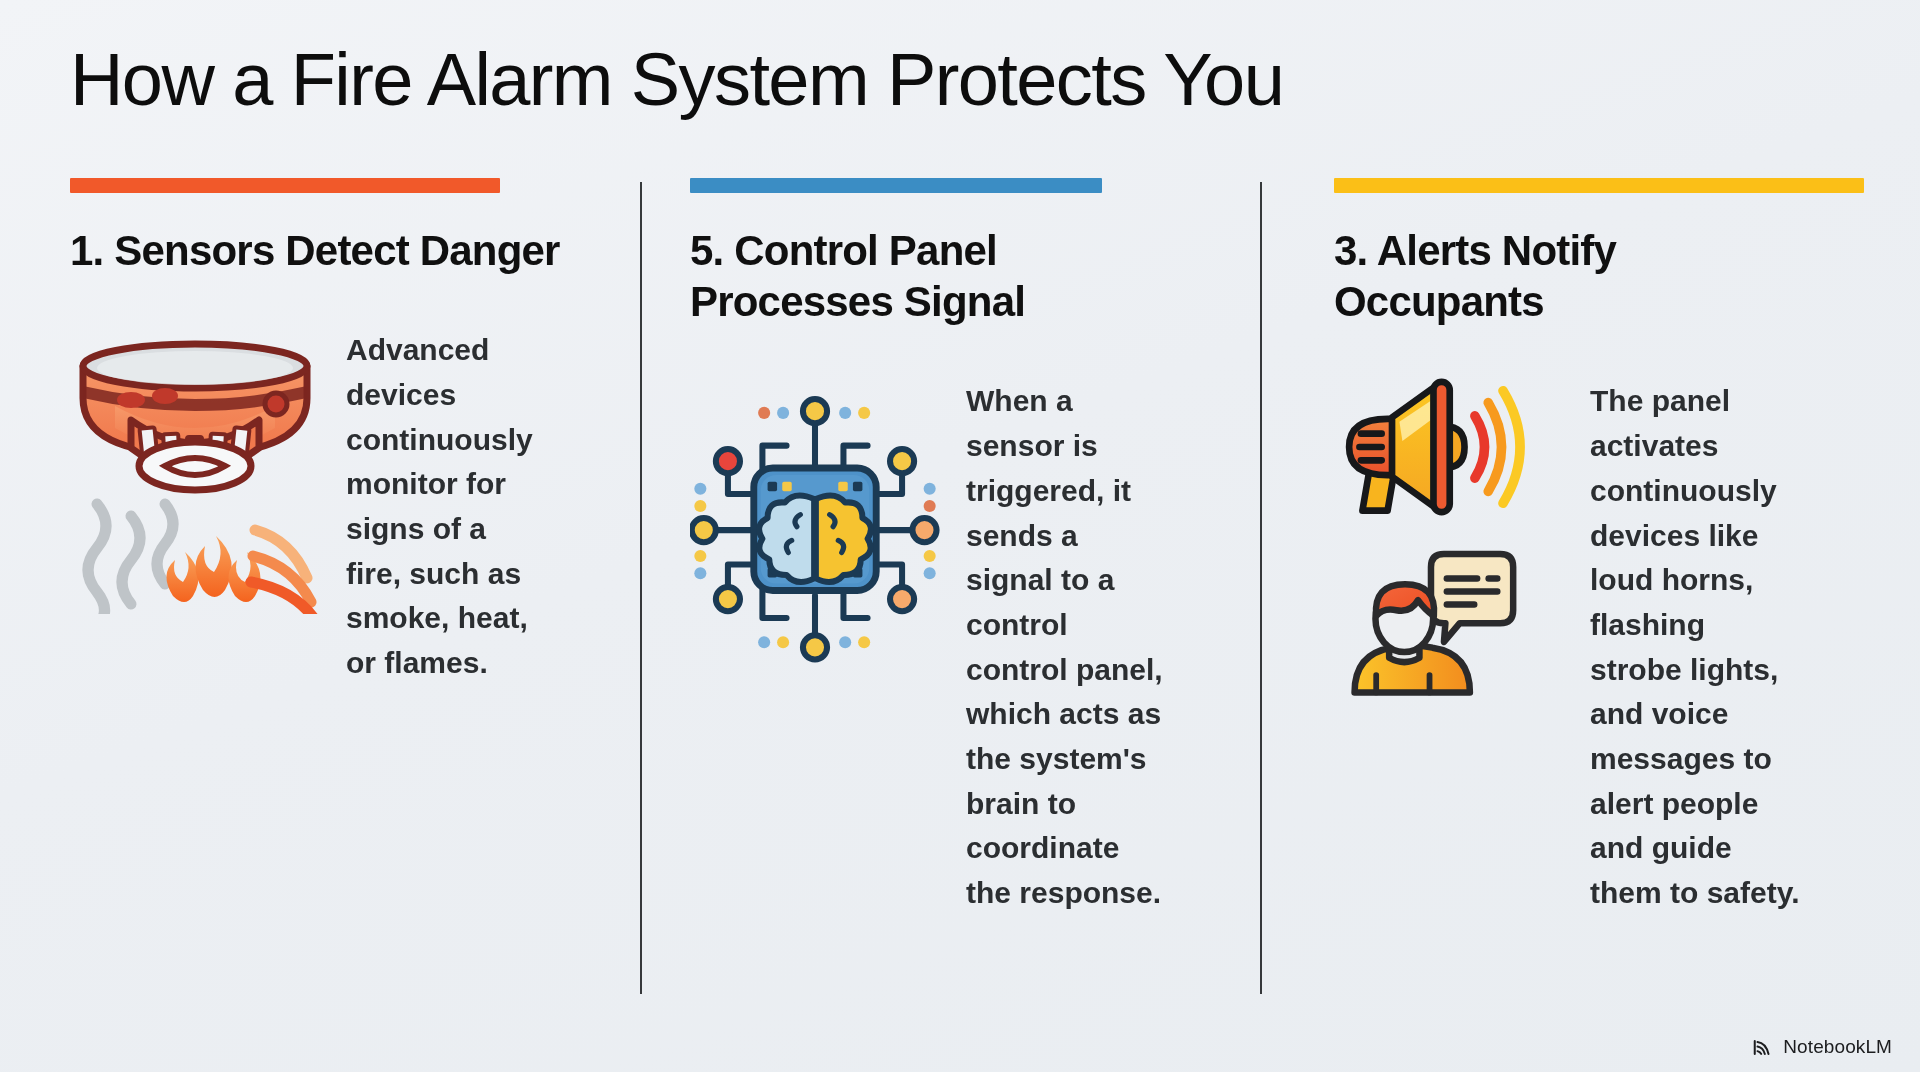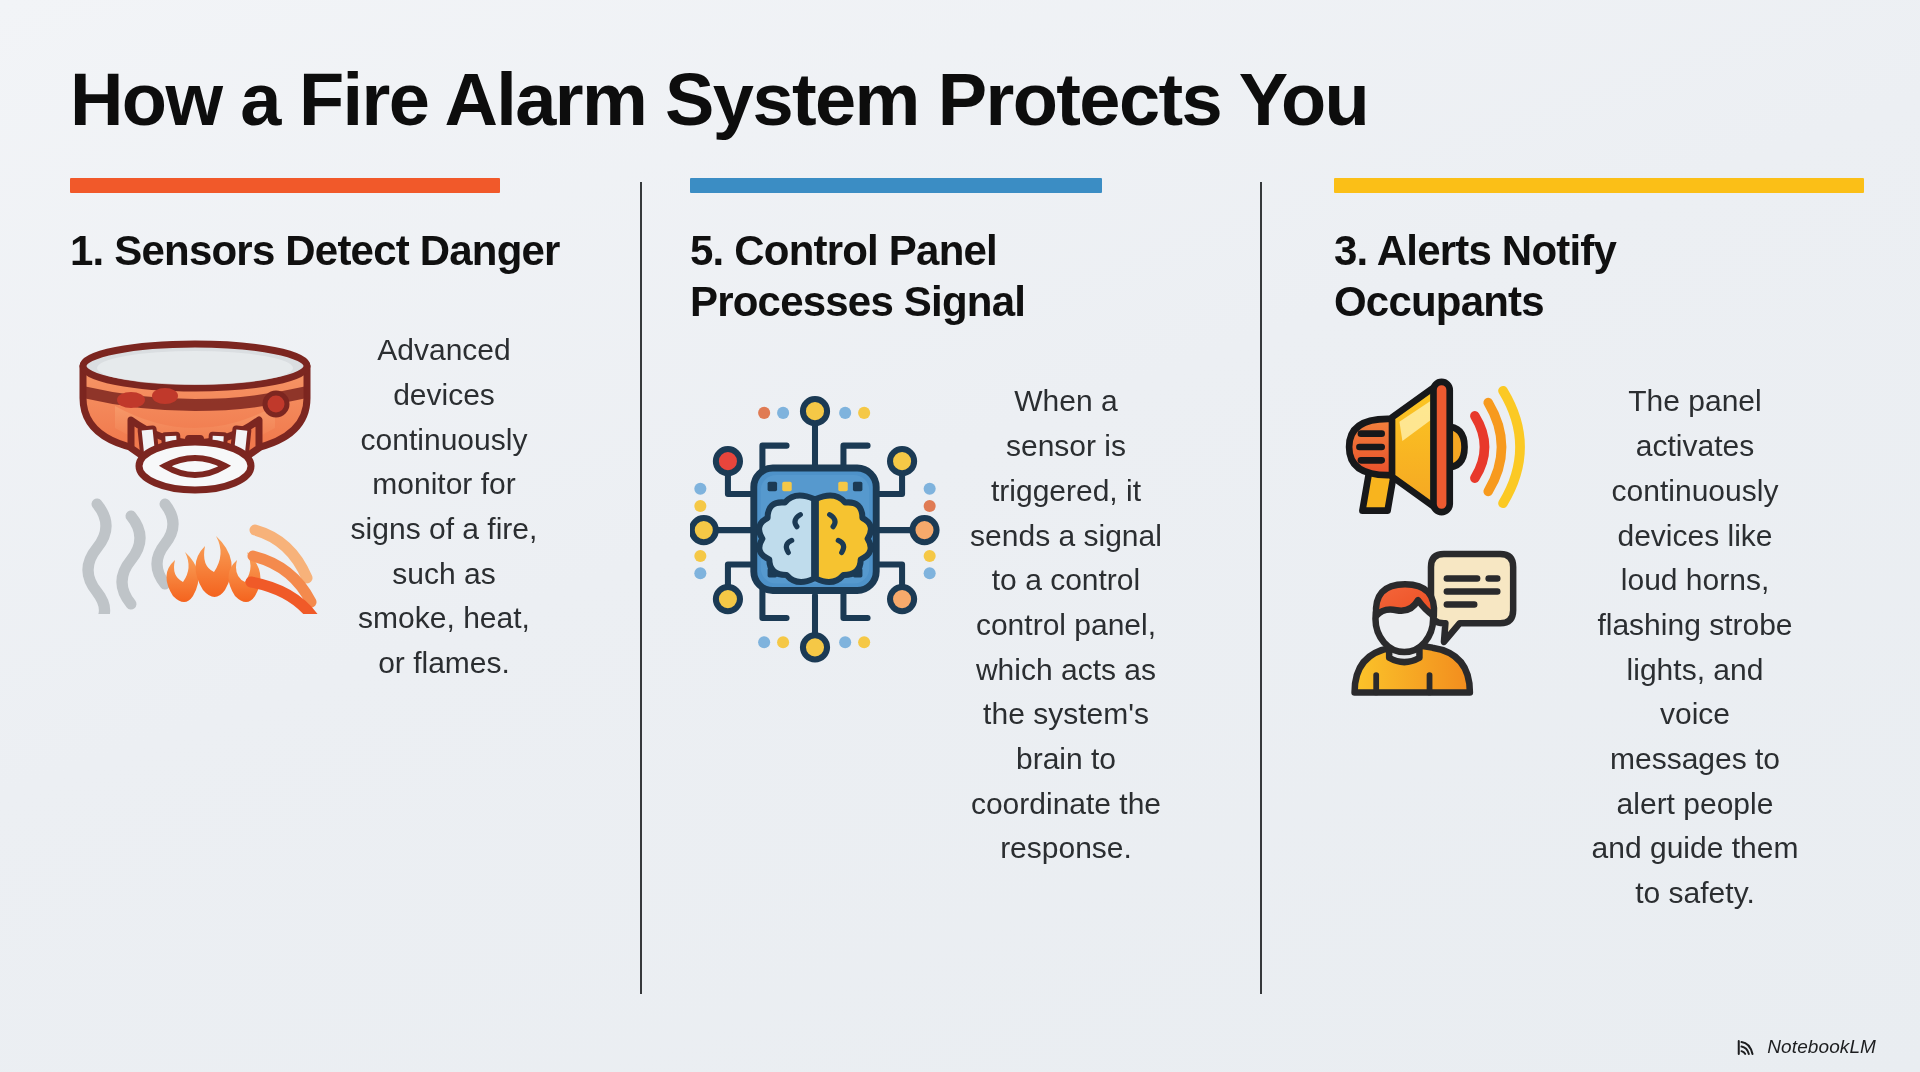--- a/index.html
+++ b/index.html
@@ -9,24 +9,24 @@
     font-family:"Liberation Sans","DejaVu Sans",sans-serif;
     overflow:hidden;
     position:relative;
   }
   .page{
     position:absolute;inset:0;
     background:linear-gradient(160deg,#f2f4f7 0%,#eceff3 45%,#e9edf1 100%);
   }
   .title{
     position:absolute;
-    left:70px;top:60px;
+    left:70px;top:40px;
     width:1790px;
     font-size:74px;
-    font-weight:700;
+    font-weight:400;
     letter-spacing:-1.6px;
     color:#0d0d0d;
     line-height:1.08;
     white-space:nowrap;
   }
   .cols{
     position:absolute;
     left:0;top:178px;
     width:1920px;height:860px;
     display:flex;
@@ -77,34 +77,32 @@
     gap:20px;
     padding-top:10px;
   }
   .col.c2 .icon-col{width:250px;padding-top:14px;}
   .col.c3 .icon-col{width:230px;padding-top:8px;}
   .para{
     font-size:30px;
     line-height:1.49;
     color:#2b2e31;
     max-width:196px;
-    font-weight:400;
+    font-weight:700;
     padding-top:14px;
-    text-align:center;
   }
   .col.c2 .para{max-width:200px;}
   .col.c3 .para{max-width:210px;}
   .watermark{
     position:absolute;
-    right:44px;bottom:14px;
+    right:28px;bottom:14px;
     display:flex;align-items:center;gap:9px;
     color:#1c1d1f;
     font-size:19px;
     letter-spacing:.1px;
-    font-style:italic;
   }
   .wm-icon{width:22px;height:19px;display:block;}
   svg{display:block;}
 </style>
 </head>
 <body>
 
 <div class="page">
 
   <div class="title">How a Fire Alarm System Protects You</div>

